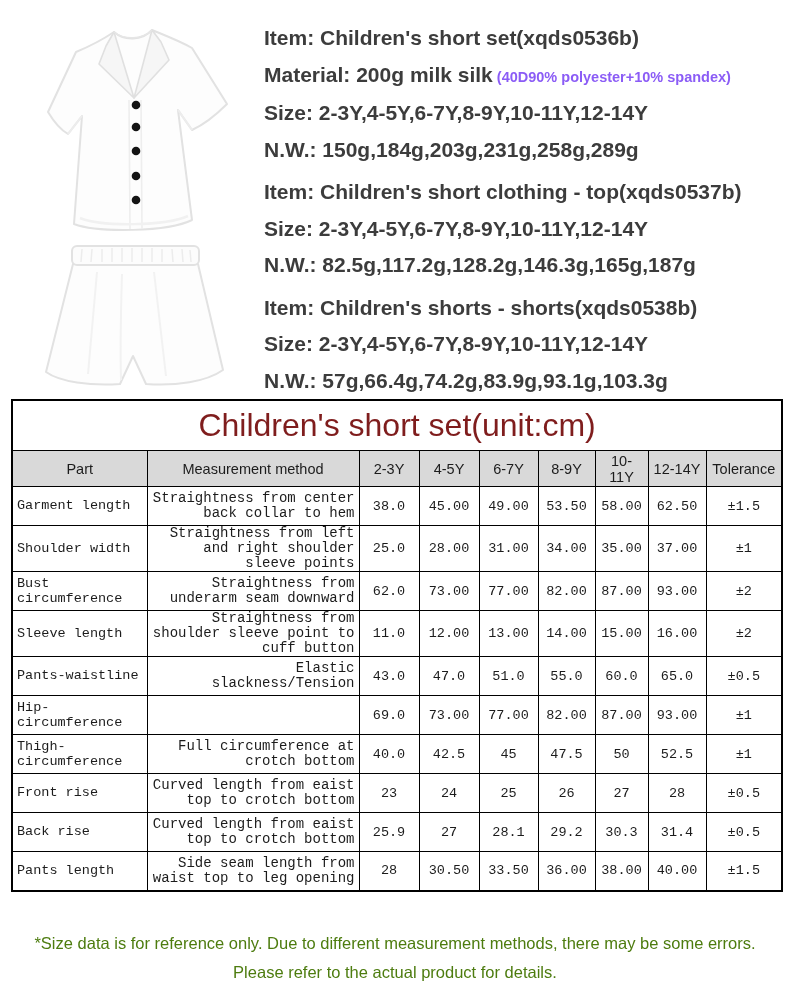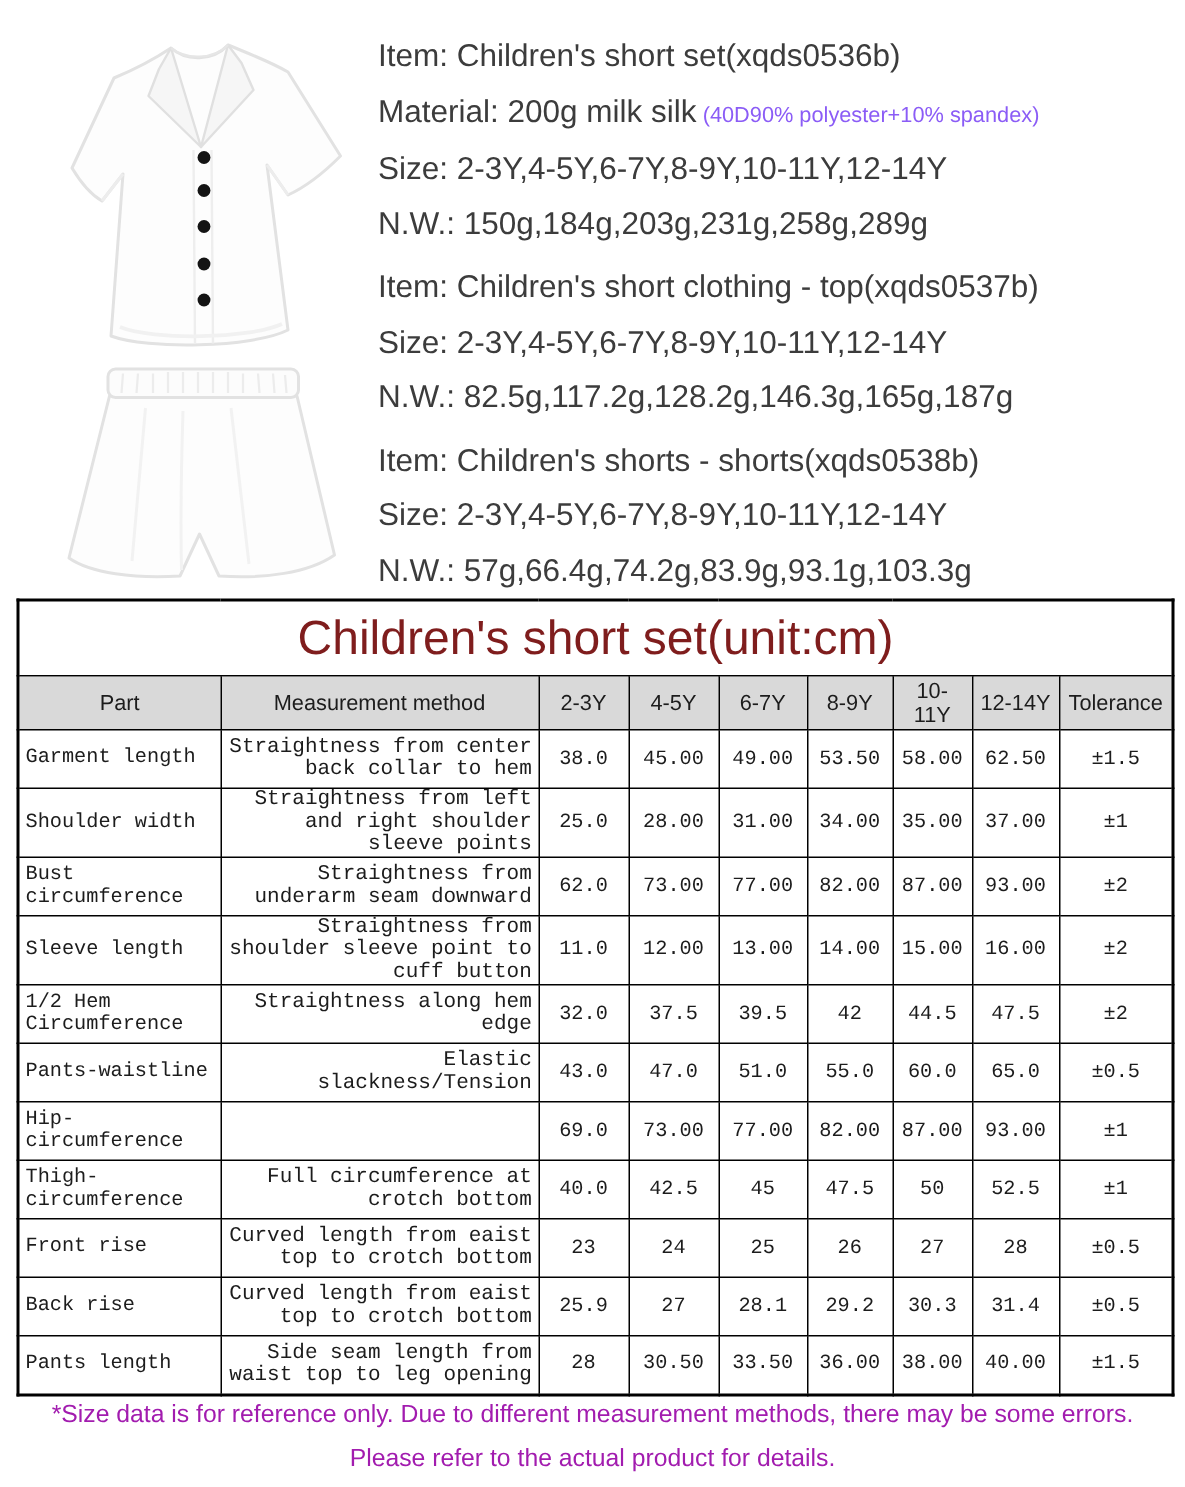--- a/index.html
+++ b/index.html
@@ -5,21 +5,21 @@
   html,body { margin:0; padding:0; background:#ffffff; }
   #page {
     position:relative; width:790px; height:991px; background:#ffffff;
     font-family:"Liberation Sans", sans-serif; overflow:hidden;
   }
 
   
   .photo { position:absolute; left:2px; top:12px; width:245px; height:385px; }
 
   
-  .info-col { position:absolute; left:252px; top:20px; width:524px; color:#3c3c3c; }
+  .info-col { position:absolute; left:264px; top:20px; width:524px; color:#3c3c3c;font-weight:bold; }
   .info-block { margin-bottom:6px; }
   .info-line { font-size:21px; line-height:36.5px; white-space:nowrap; }
   .info-note { font-size:14.5px; color:#8b5cf6; }
 
   
   .size-table-wrap { position:absolute; left:11px; top:399px; width:770px; }
   table.size-table {
     border-collapse:collapse; table-layout:fixed; width:770px;
     color:#1c1c1c; border:2px solid #000;
   }
@@ -170,31 +170,20 @@
             <td class="cell-method">Straightness from shoulder sleeve point to cuff button</td>
             <td class="cell-val">11.0</td>
             <td class="cell-val">12.00</td>
             <td class="cell-val">13.00</td>
             <td class="cell-val">14.00</td>
             <td class="cell-val">15.00</td>
             <td class="cell-val">16.00</td>
             <td class="cell-val">±2</td>
           </tr>
           <tr>
-            <td class="cell-part">1/2 Hem Circumference</td>
-            <td class="cell-method">Straightness along hem edge</td>
-            <td class="cell-val">32.0</td>
-            <td class="cell-val">37.5</td>
-            <td class="cell-val">39.5</td>
-            <td class="cell-val">42</td>
-            <td class="cell-val">44.5</td>
-            <td class="cell-val">47.5</td>
-            <td class="cell-val">±2</td>
-          </tr>
-          <tr>
             <td class="cell-part">Pants-waistline</td>
             <td class="cell-method">Elastic slackness/Tension</td>
             <td class="cell-val">43.0</td>
             <td class="cell-val">47.0</td>
             <td class="cell-val">51.0</td>
             <td class="cell-val">55.0</td>
             <td class="cell-val">60.0</td>
             <td class="cell-val">65.0</td>
             <td class="cell-val">±0.5</td>
           </tr>
@@ -250,18 +239,18 @@
             <td class="cell-val">33.50</td>
             <td class="cell-val">36.00</td>
             <td class="cell-val">38.00</td>
             <td class="cell-val">40.00</td>
             <td class="cell-val">±1.5</td>
           </tr>
         </tbody>
     </table>
   </div>
 
-  <div class="footer" style="color: #a21caf;">
+  <div class="footer" style="color: #4d7c0f;">
     <div>*Size data is for reference only. Due to different measurement methods, there may be some errors.</div>
     <div>Please refer to the actual product for details.</div>
   </div>
 
 </div>
 
 </body></html>

